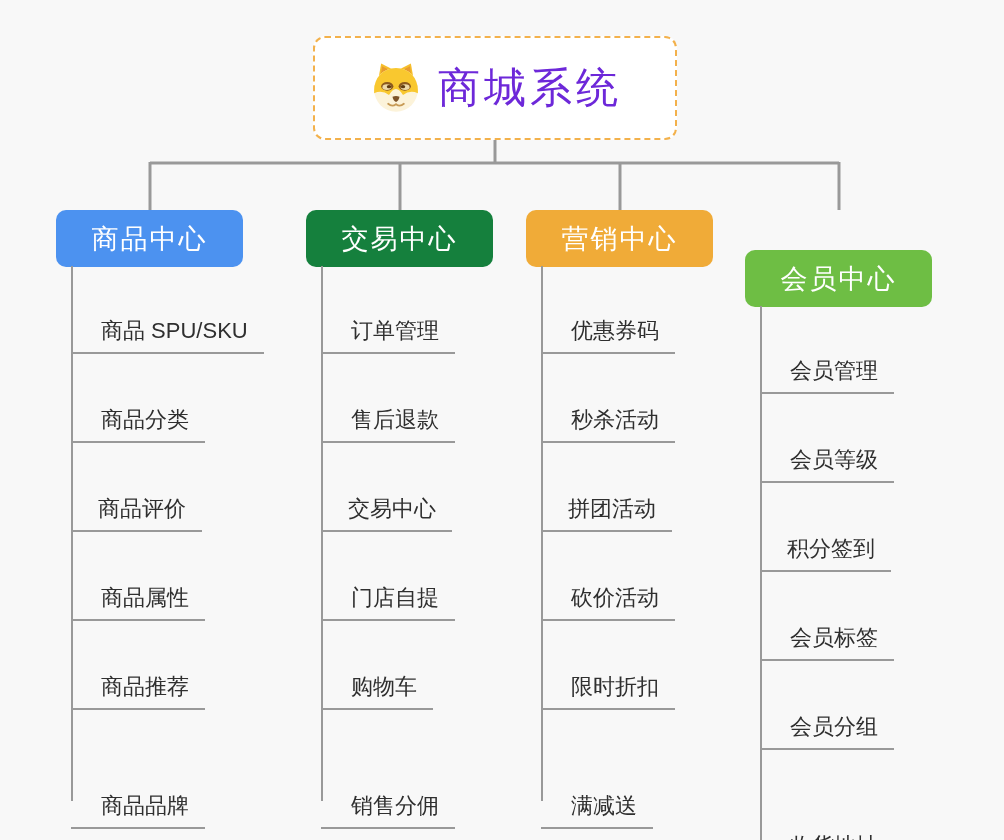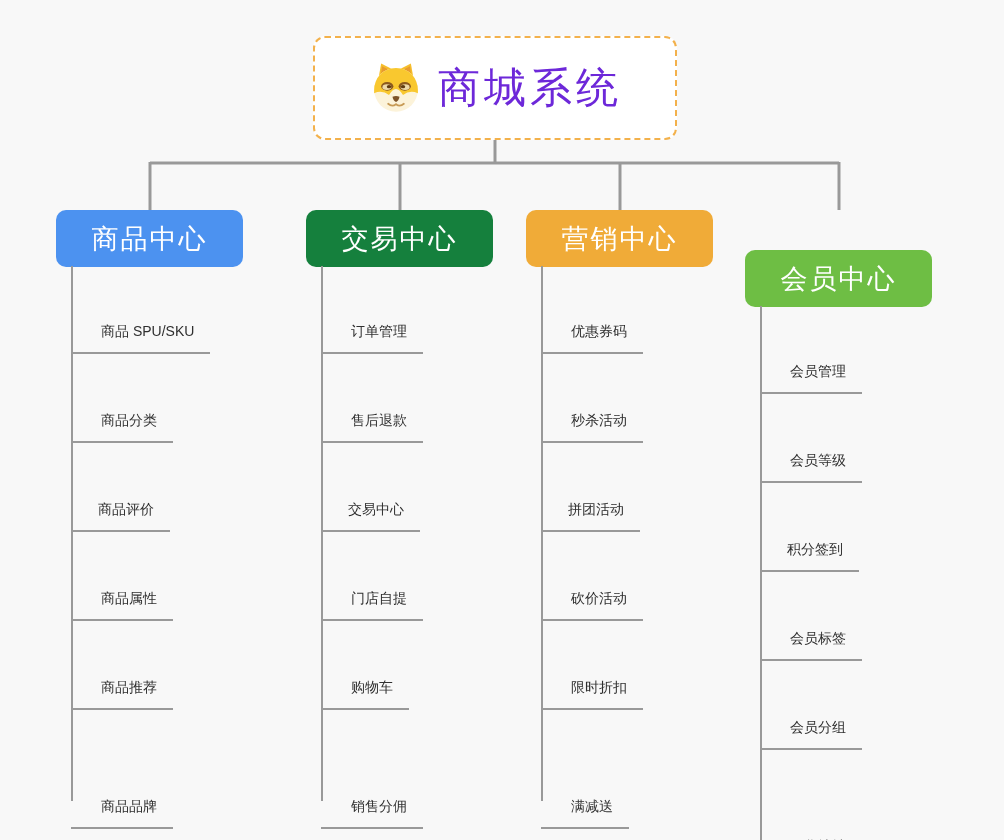--- a/index.html
+++ b/index.html
@@ -61,21 +61,21 @@
     position: absolute;
     left: 15px; top: 56px;
     width: 2px; height: 535px;
     background: #999999;
   }
   .sub-item {
     position: absolute;
     left: 15px;
     width: max-content;
     white-space: nowrap;
-    font-size: 14px;
+    font-size: 22px;
     line-height: 30px;
     color: #2F2F2F;
     padding: 0 16px 6px 30px;
     border-bottom: 2px solid #999999;
   }
   .p1 { top: 106px; }
   .p2 { top: 195px; }
   .p3 { top: 284px; padding-left: 27px; }
   .p4 { top: 373px; }
   .p5 { top: 462px; }

